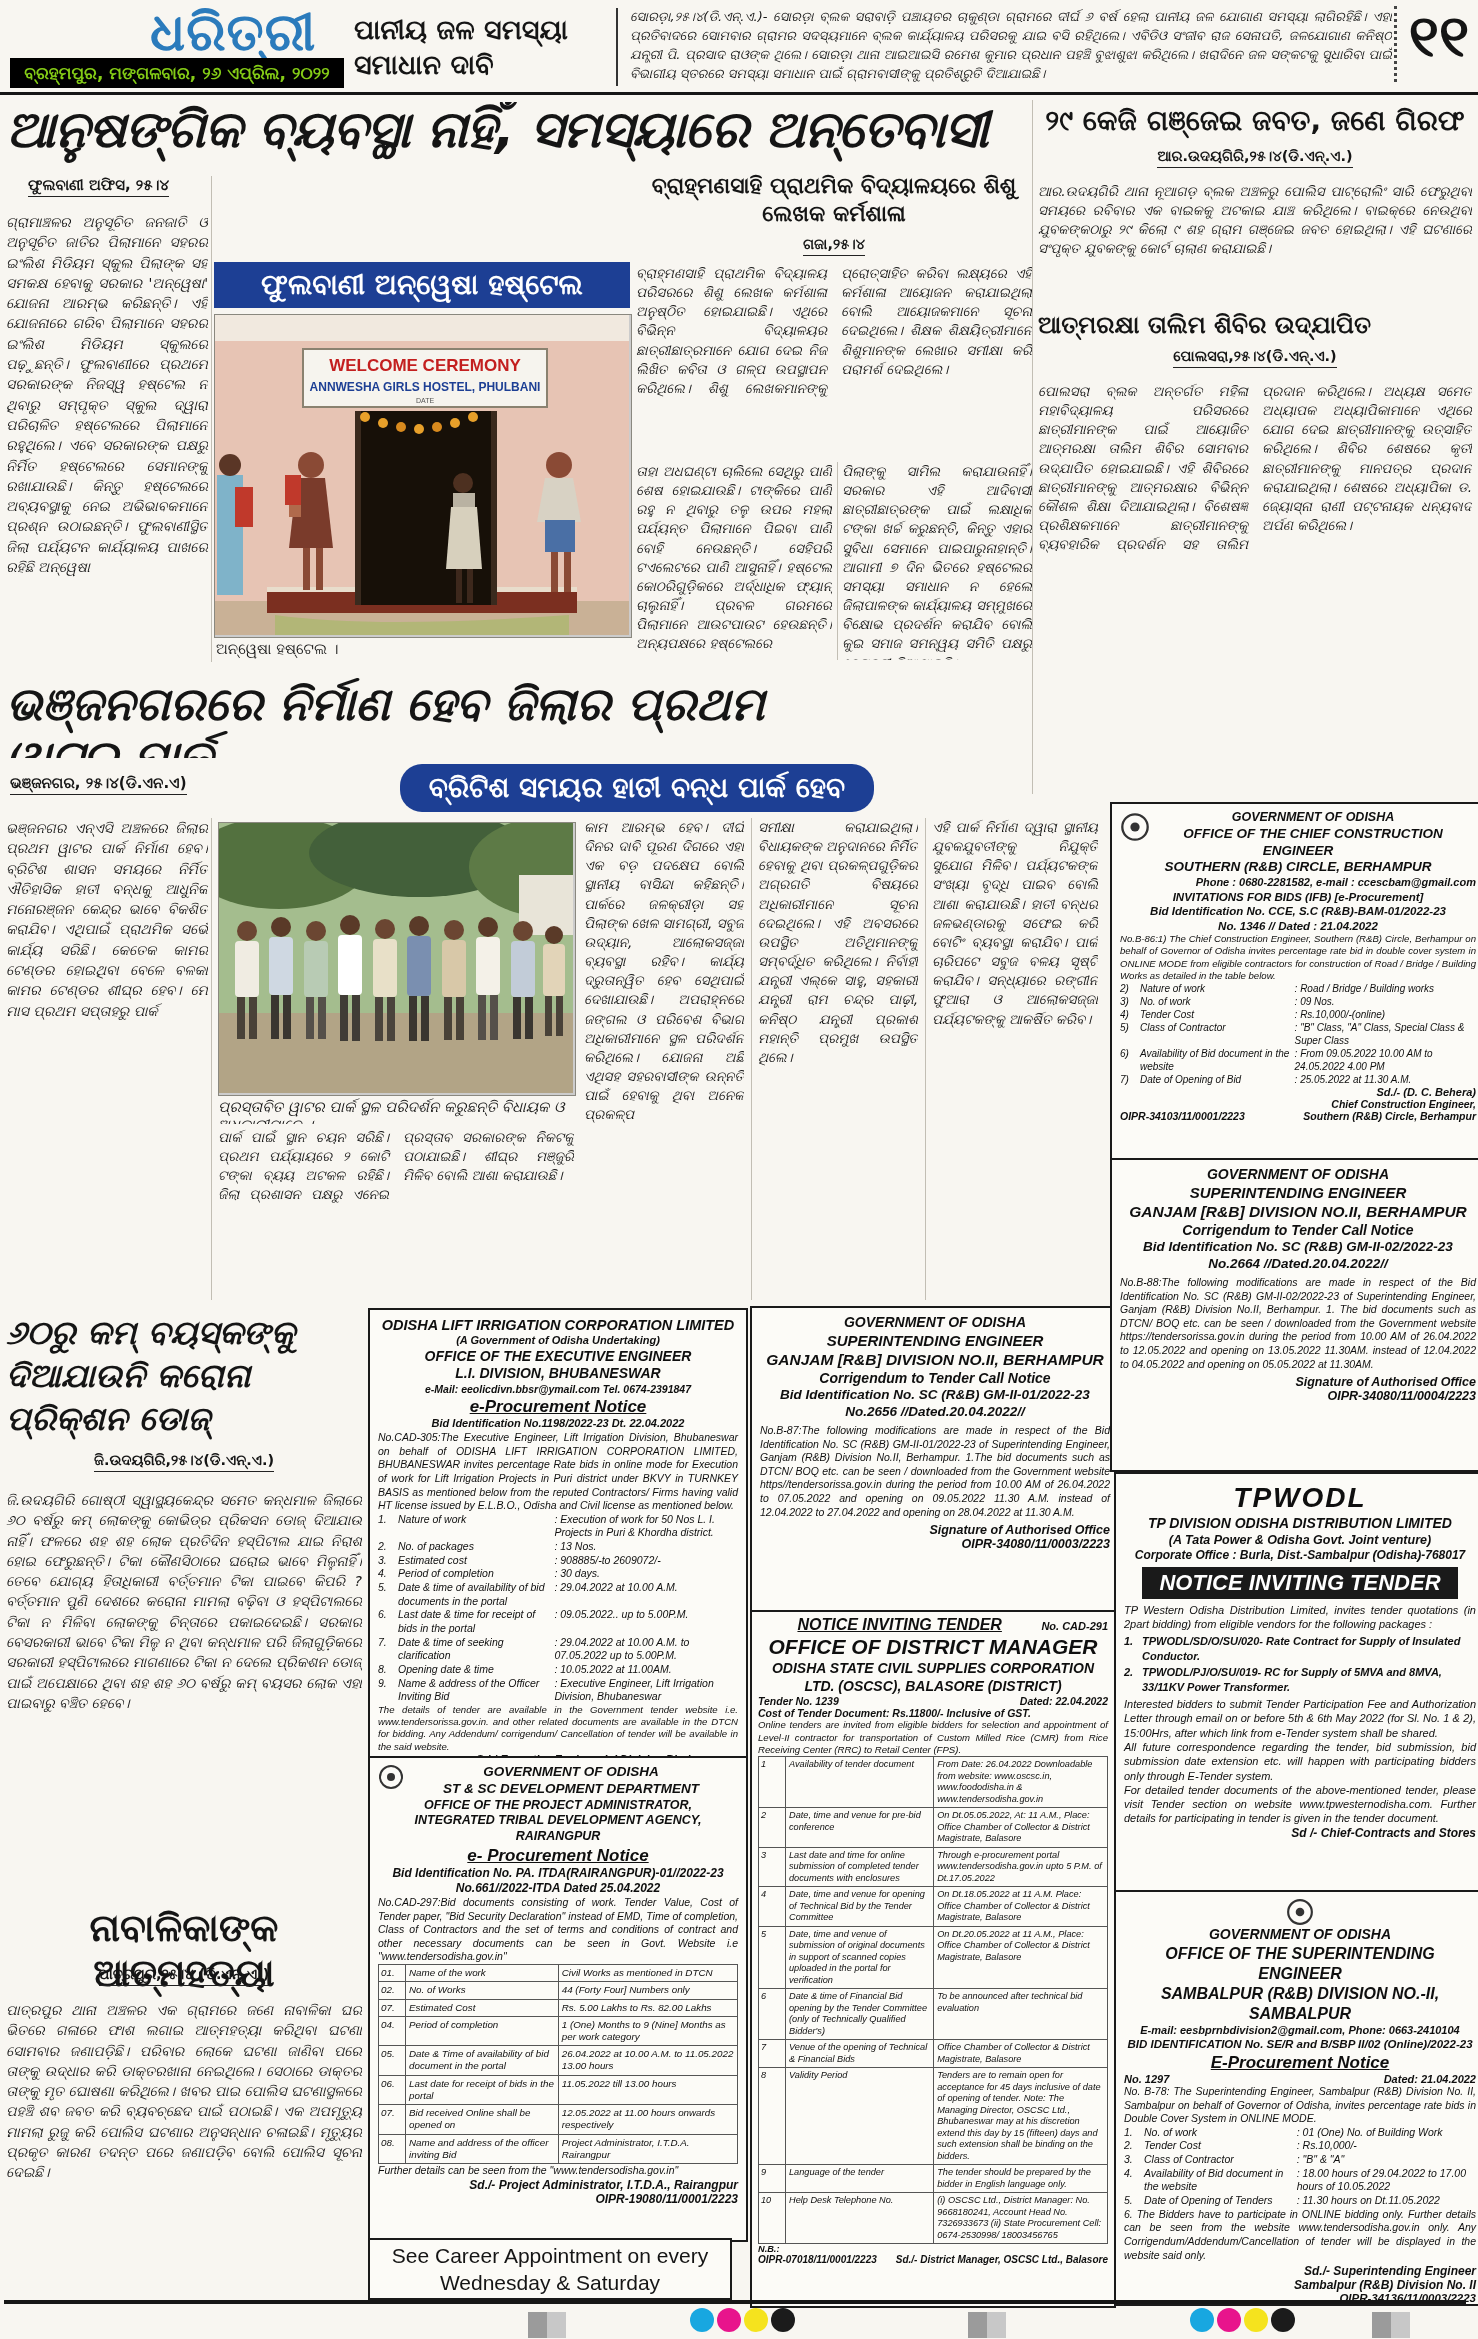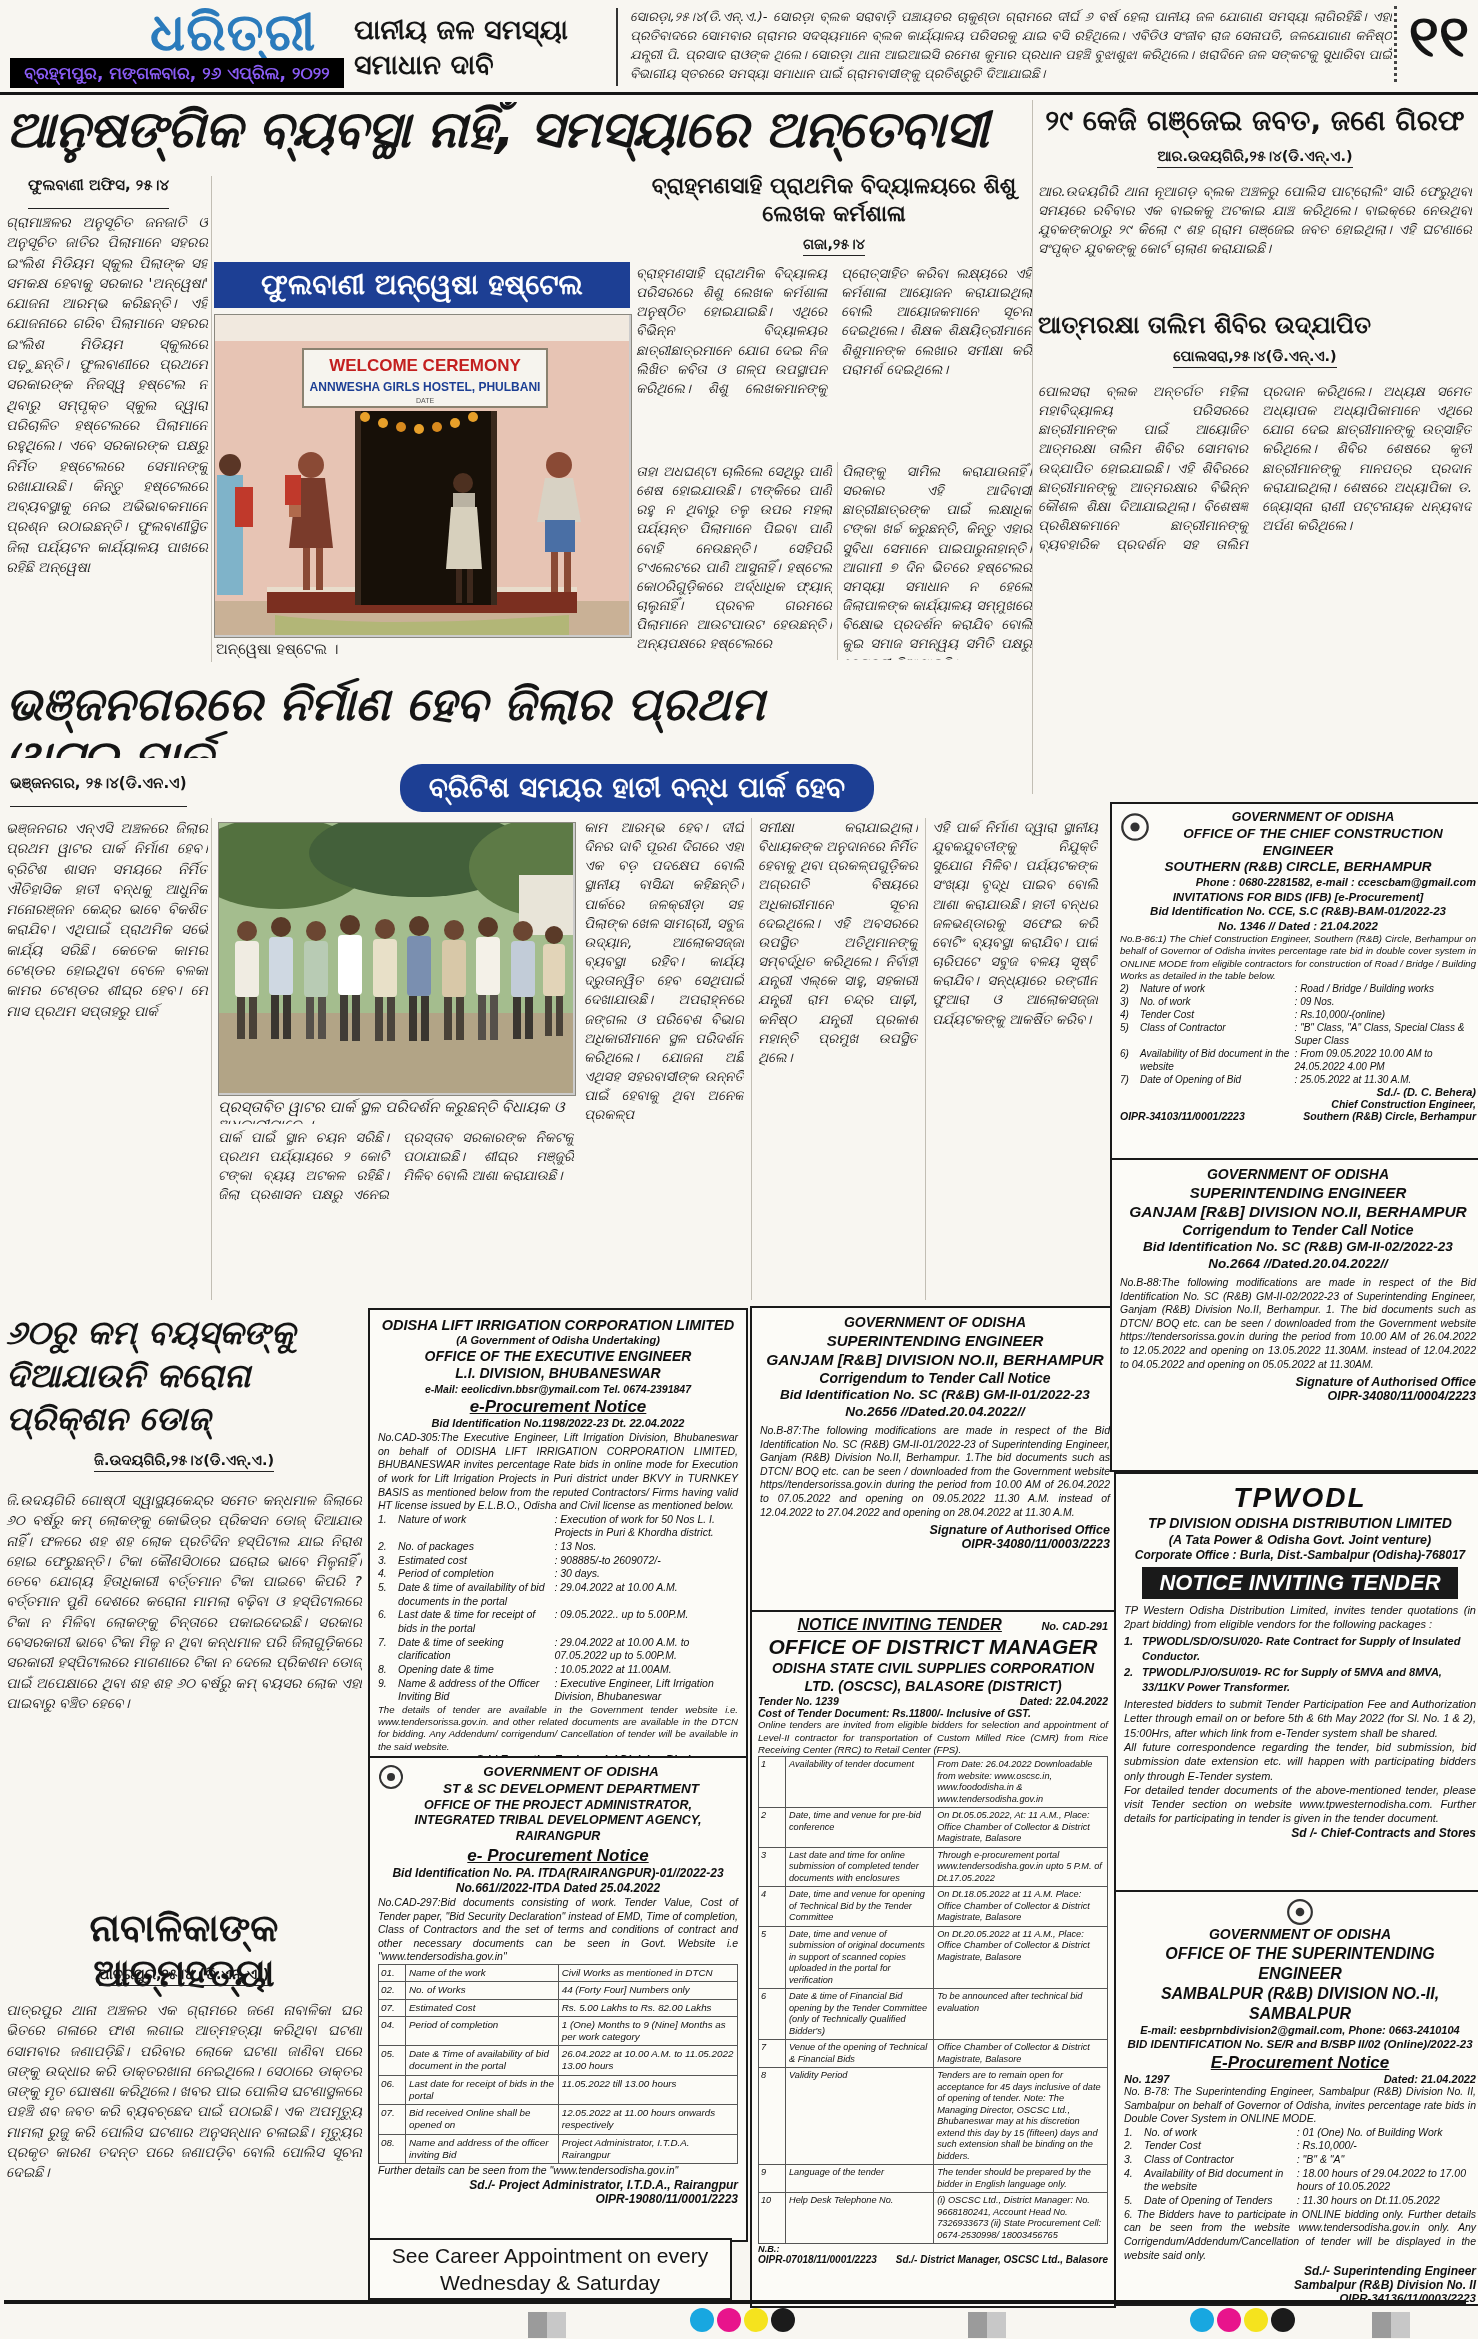--- a/index.html
+++ b/index.html
@@ -4,36 +4,36 @@
 <style>
   html,body{margin:0;padding:0;background:#ddd;}
   .page{position:relative;width:1478px;height:2339px;background:#f8f6f1;overflow:hidden;
         font-family:"DejaVu Sans",sans-serif;color:#151515;}
   .abs{position:absolute;}
   .j{text-align:justify;}
   .ov{overflow:hidden;font-style:italic;}
   
   .logo-odia{font-size:52px;font-weight:bold;color:#2b7bbc;line-height:1;letter-spacing:1px;}
   .logo-latin{font-size:12px;font-weight:bold;color:#d21f26;letter-spacing:5px;text-align:center;margin-top:2px;font-family:"Liberation Sans",sans-serif;}
-  .date-bar{background:#000;color:#8b5cf6;font-size:17px;font-weight:bold;text-align:center;padding:5px 8px;}
+  .date-bar{background:#000;color:#84cc16;font-size:17px;font-weight:bold;text-align:center;padding:5px 8px;}
   .top-head{font-size:27px;font-weight:bold;line-height:1.3;}
   .brief{font-size:13px;line-height:1.46;border-left:2px solid #333;padding-left:12px;}
   .dotrule{border-left:3px dotted #444;width:0;}
   .pagenum{font-size:58px;font-weight:bold;text-align:center;line-height:1.2;}
   .hr{background:#161616;}
   .vr{background:#c2beb4;width:1px;}
   
   .lead{font-size:51px;font-weight:bold;letter-spacing:-1px;line-height:1.1;}
   .h2c{font-size:28px;font-weight:bold;text-align:center;line-height:1.2;}
   .h2w{font-size:46px;font-weight:bold;line-height:1.15;}
   .h3c{font-size:24px;font-weight:bold;text-align:left;line-height:1.25;}
   .dl{font-size:14.5px;font-weight:bold;text-align:center;}
   .dl span{display:inline-block;border-bottom:1.5px solid #222;padding-bottom:2px;}
   .dll{font-size:15px;font-weight:bold;}
-  .dll span{display:inline-block;border-bottom:1.5px solid #222;padding-bottom:14px;}
+  .dll span{display:inline-block;border-bottom:1.5px solid #222;padding-bottom:2px;}
   .body{font-size:13.5px;line-height:1.42;}
   .body2{font-size:14px;line-height:1.45;}
   .cols2{column-count:2;column-gap:14px;}
   .banner{background:#1d3f94;color:#fff;font-weight:bold;font-size:28px;text-align:center;display:flex;align-items:center;justify-content:center;}
   .cap{font-size:15px;}
   .photoframe{border:1px solid #8a887f;background:#ccc;}
   
   .notice{background:#fcfbf7;border:2px solid #1a1a1a;padding:6px 8px;font-family:"Liberation Sans",sans-serif;color:#0f0f0f;}
   .nc{text-align:center;font-weight:bold;line-height:1.25;}
   .n10{font-size:10.5px;line-height:1.3;text-align:justify;}

